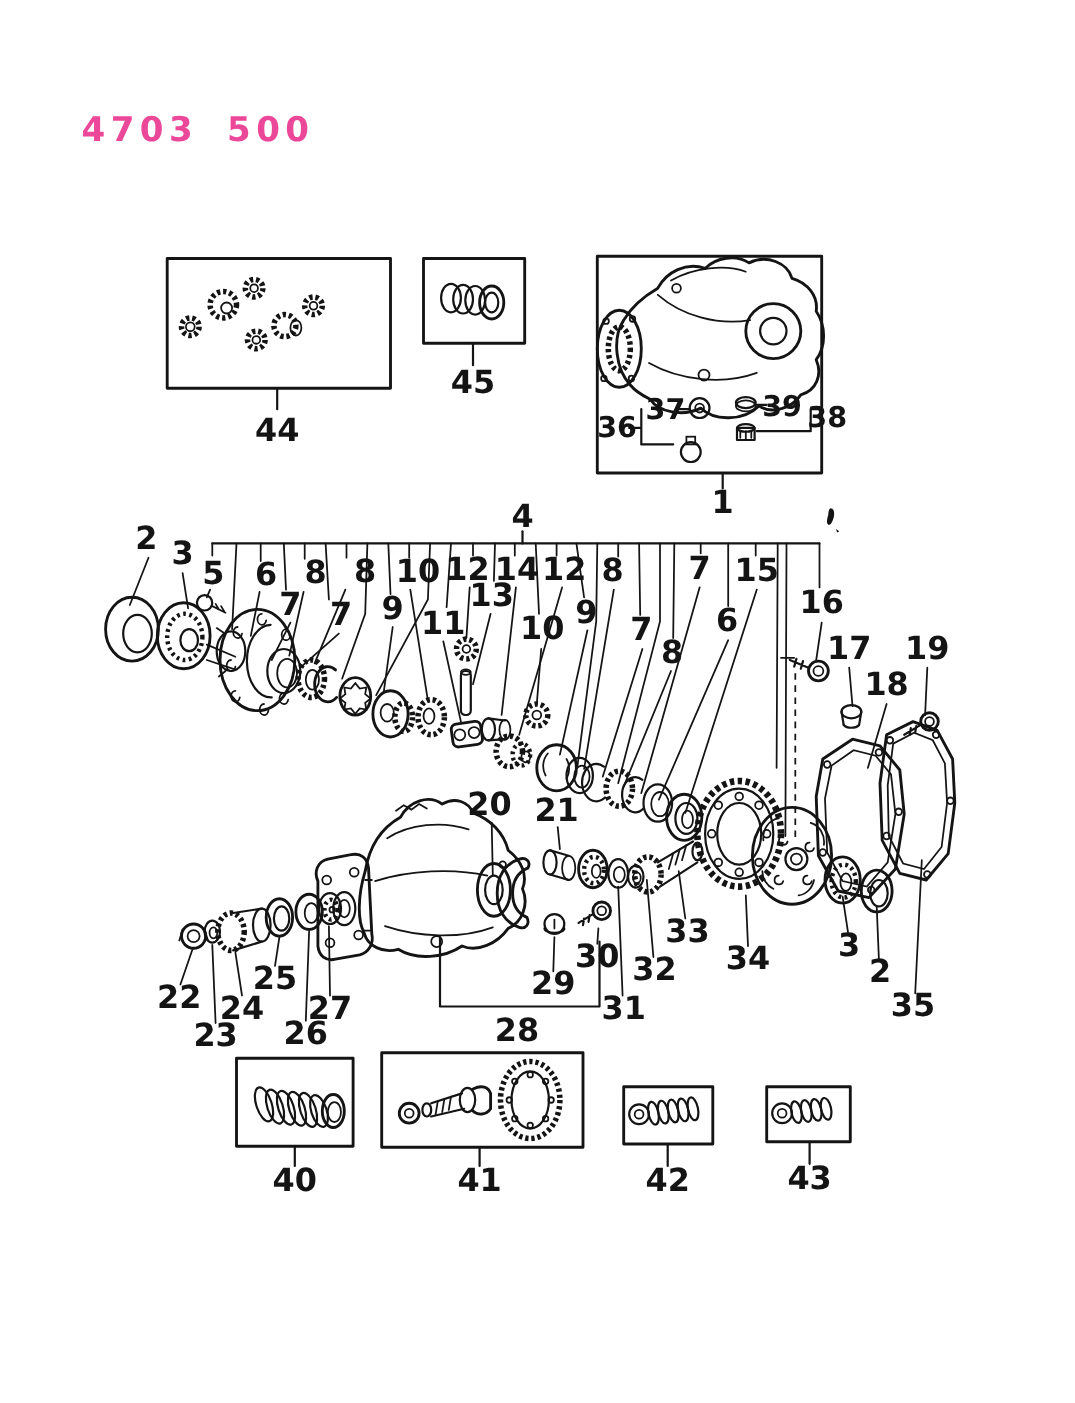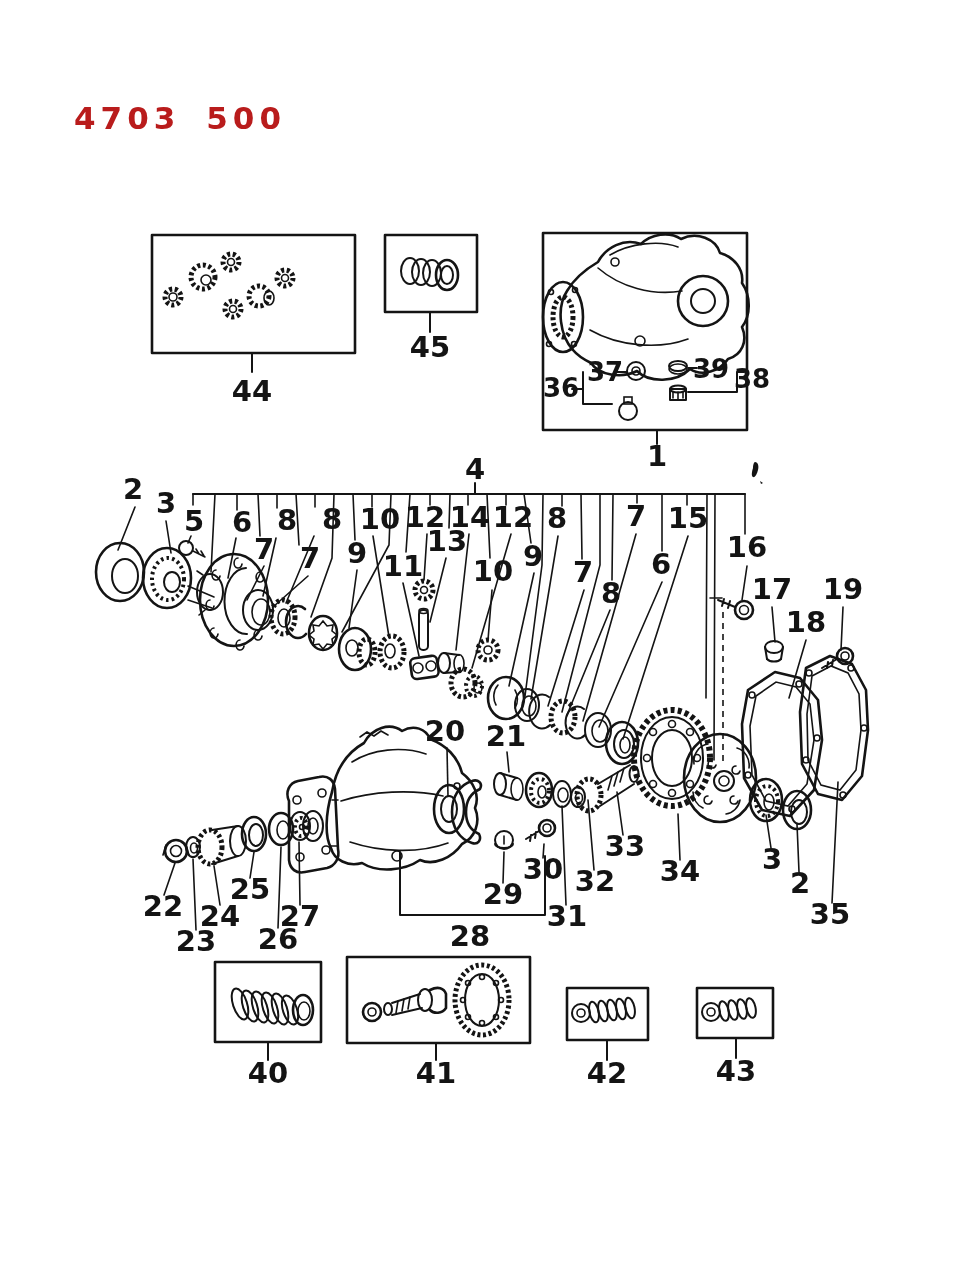--- a/index.html
+++ b/index.html
@@ -1,18 +1,18 @@
 <!DOCTYPE html>
 <html><head>
 <meta charset="utf-8">
 <style>
   html,body{margin:0;padding:0;background:#e8e8e8;}
   .page{position:relative;width:977px;height:1275px;background:#ffffff;overflow:hidden;
         font-family:"DejaVu Sans", sans-serif;}
-  .hdr{position:absolute;left:74px;top:100px;font-size:31px;font-weight:bold;color:#b91c1c;
+  .hdr{position:absolute;left:74px;top:100px;font-size:31px;font-weight:bold;color:#ec4899;
        letter-spacing:5px;}
   .hdr .gap{display:inline-block;width:26px;}
   svg{position:absolute;left:0;top:0;}
   .ln{fill:none;stroke:#141414;stroke-width:2;stroke-linecap:round;stroke-linejoin:round;}
   .ln25{fill:none;stroke:#141414;stroke-width:2.6;stroke-linecap:round;stroke-linejoin:round;}
   .thin{fill:none;stroke:#141414;stroke-width:1.6;stroke-linecap:round;}
   .teeth{fill:none;stroke:#141414;stroke-width:6;stroke-dasharray:4 3.2;}
   .teeth-sm{fill:none;stroke:#141414;stroke-width:5;stroke-dasharray:3 2.6;}
   .roll{fill:none;stroke:#141414;stroke-width:4;stroke-dasharray:2.5 3.2;}
   .dashln{fill:none;stroke:#141414;stroke-width:1.6;stroke-dasharray:6 5;}

